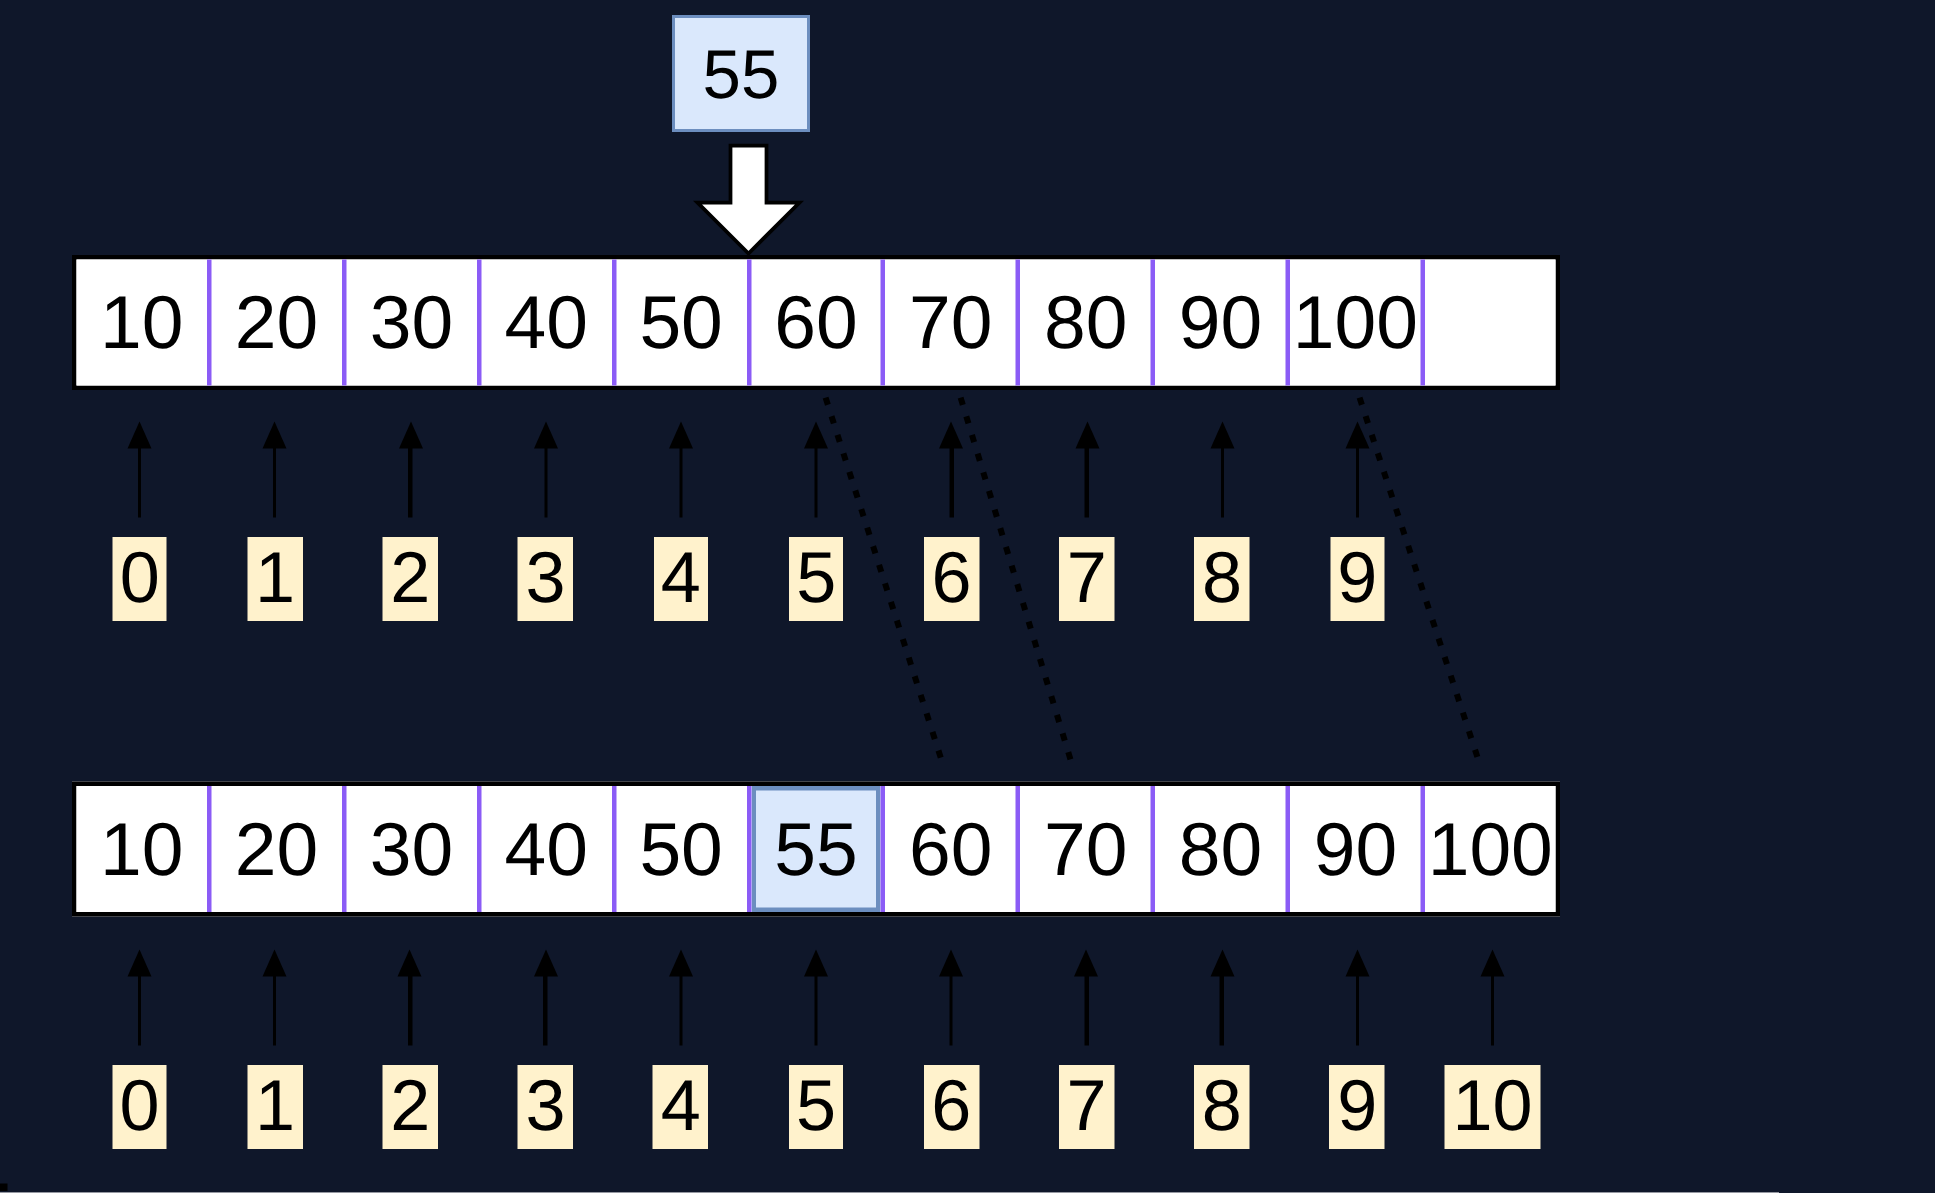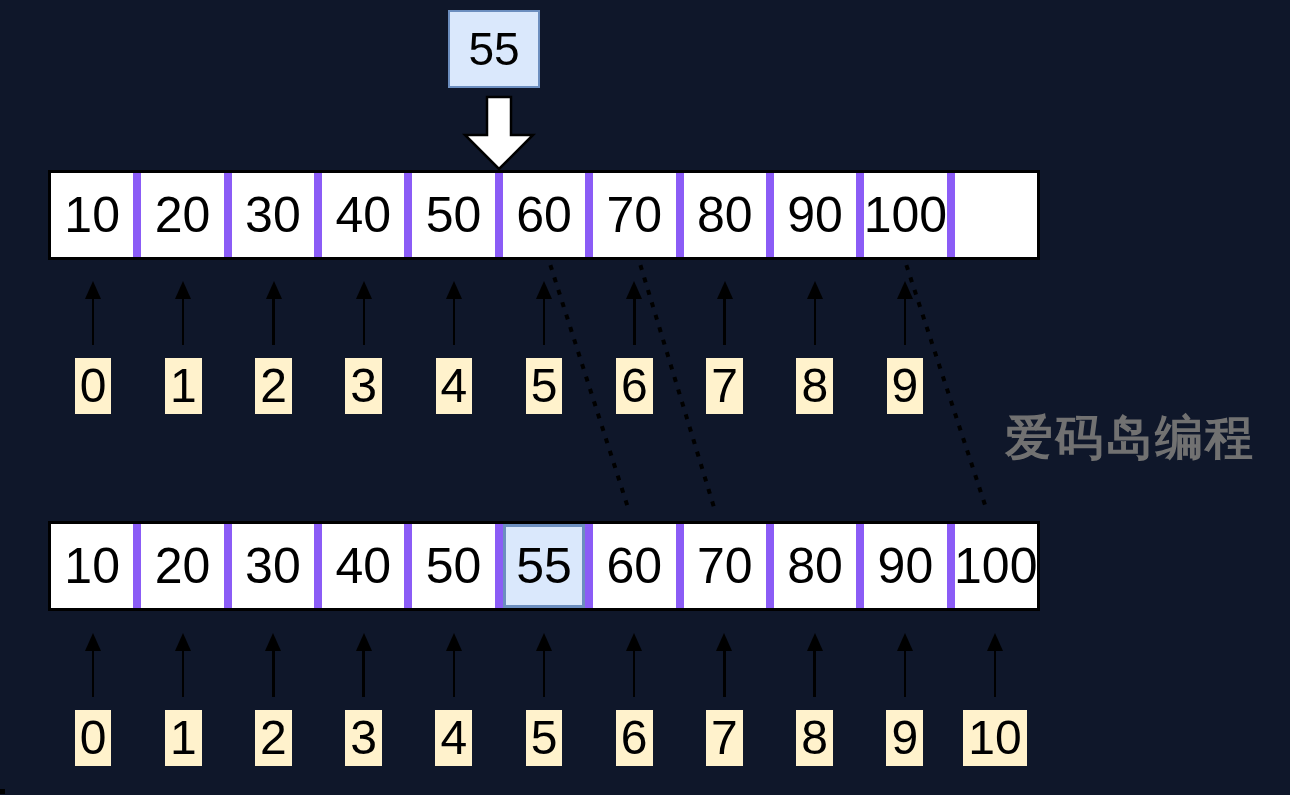--- a/index.html
+++ b/index.html
@@ -32,21 +32,21 @@
     display:flex;
     border:3px solid #000;
     box-sizing:border-box;
     background:#fff;
   }
   .array-row.top{top:170px;}
   .array-row.bottom{top:521px;}
   .cell{
     flex:1 1 0;
     display:flex;align-items:center;justify-content:center;
-    border-left:8px solid #8b5cf6;
+    border-left:3px solid #8b5cf6;
     font-size:50px;color:#000;
     overflow:hidden;
     background:#fff;
   }
   .cell:first-child{border-left:none;}
   .cell--highlight{
     background:#dae8fc;
     box-shadow:inset 0 0 0 3px #6c8ebf;
   }
 
@@ -207,21 +207,20 @@
         <span class="index-label">7</span>
       </div>
     <div class="index-col">
         <span class="index-label">8</span>
       </div>
     <div class="index-col">
         <span class="index-label">9</span>
       </div>
   </div>
 
-  <div class="watermark">爱码岛编程</div>
 
   <div class="array-row bottom">
     <div class="cell">
         <span>10</span>
       </div>
     <div class="cell">
         <span>20</span>
       </div>
     <div class="cell">
         <span>30</span>

